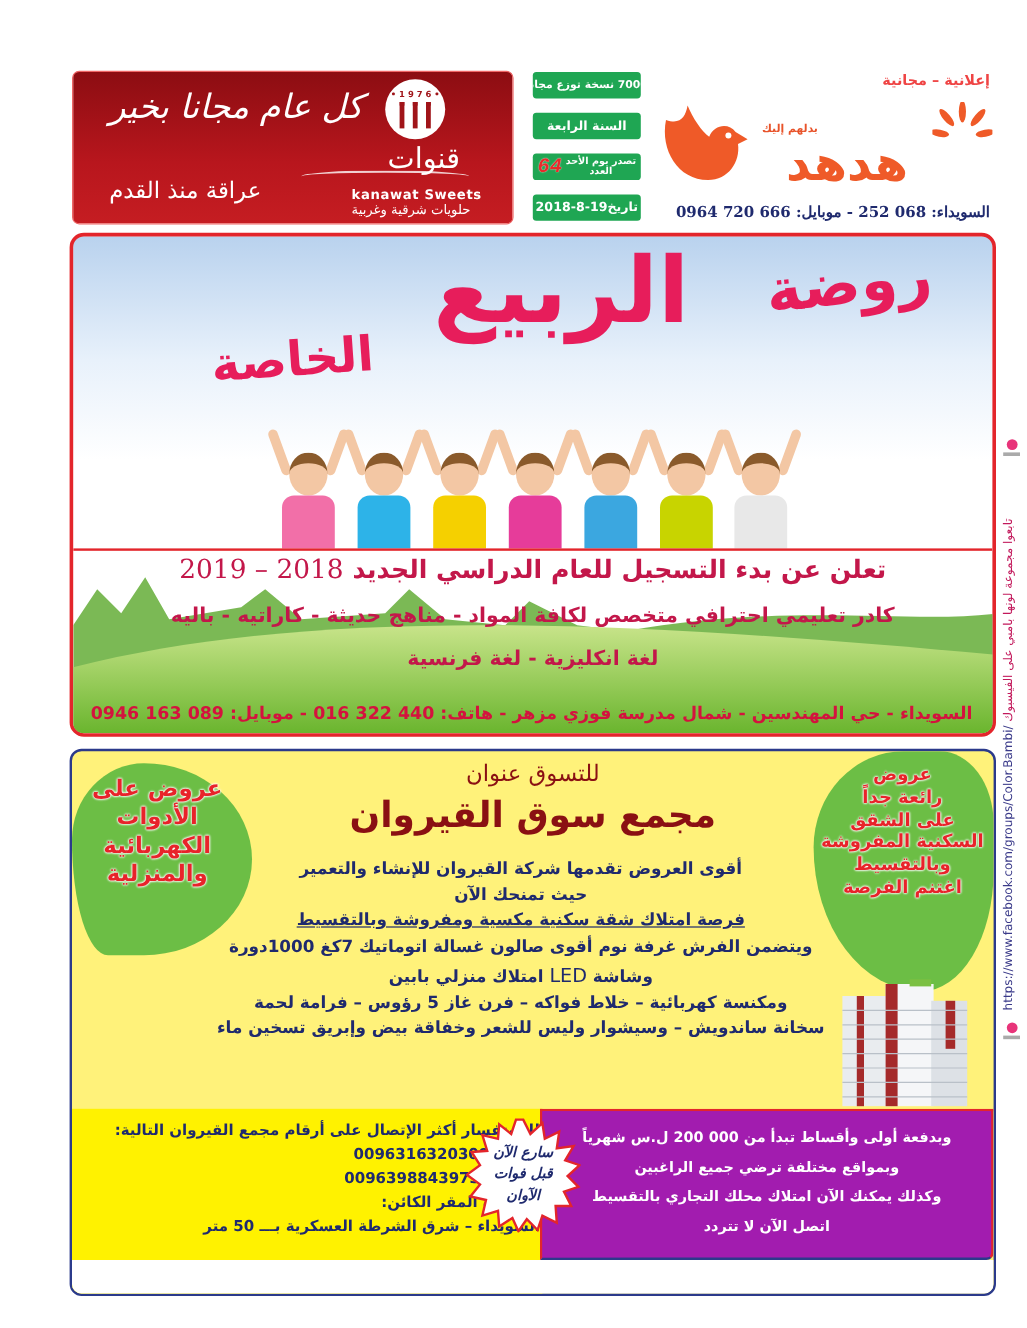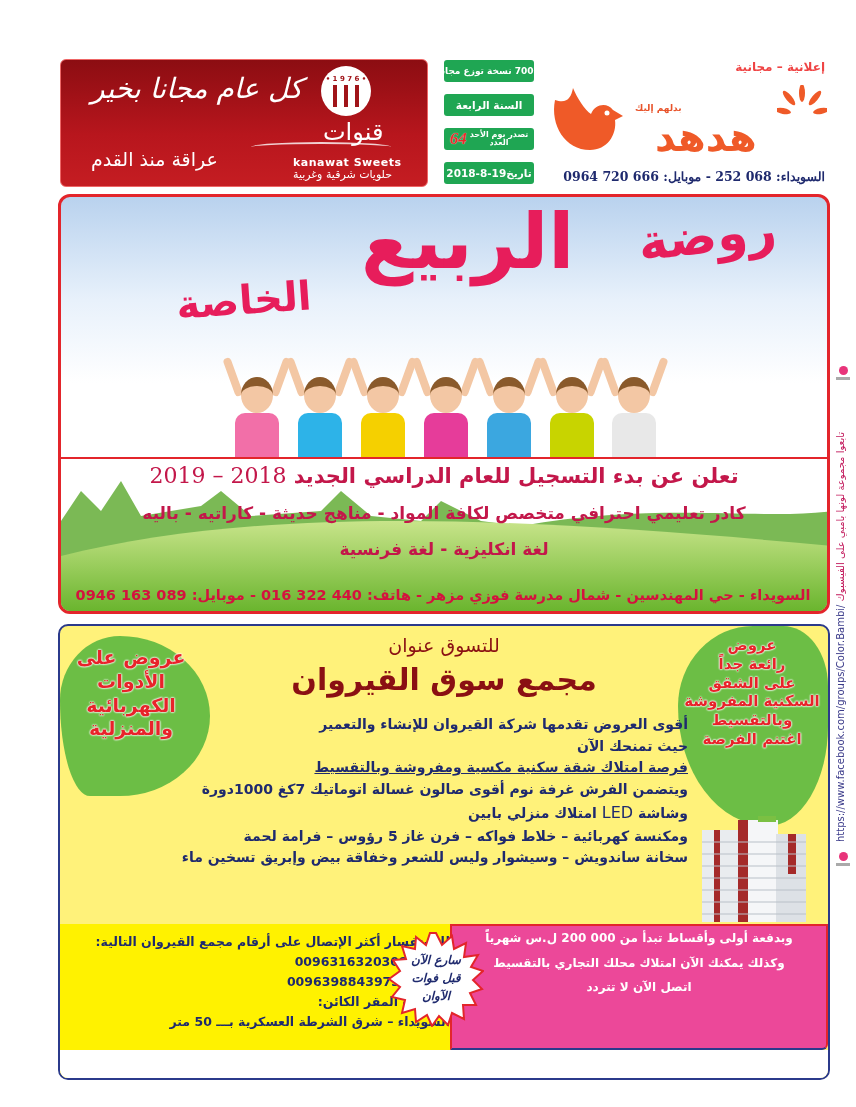--- a/index.html
+++ b/index.html
@@ -11,21 +11,21 @@
   #hudhud .tag { position: absolute; right: 10px; top: 5px; font-size: 12px; font-weight: bold; color: #ef4444; direction: rtl; }
   #hudhud .bird { position: absolute; left: 10px; top: 25px; width: 80px; height: 80px; }
   #hudhud .slogan { position: absolute; left: 100px; top: 48px; font-size: 9px; font-weight: bold; color: #e8532a; direction: rtl; }
   #hudhud .logo-word { position: absolute; left: 120px; top: 62px; font-size: 40px; font-weight: bold; color: #ef5a28; direction: rtl; line-height: 1; letter-spacing: 2px; }
   #hudhud .sun { position: absolute; right: 8px; top: 30px; width: 50px; height: 50px; }
   #hudhud .phones { position: absolute; right: 10px; top: 114px; font-size: 12.5px; font-weight: bold; color: #1f2a6e; direction: rtl; white-space: nowrap; font-family: "DejaVu Serif", serif; }
 
   #issue { position: absolute; left: 444px; top: 60px; width: 90px; }
   .issue-box { background: #1fa653; color: #fff; border-radius: 3px; height: 22px; margin-bottom: 12px; display: flex; align-items: center; justify-content: center; font-size: 9px; font-weight: bold; direction: rtl; white-space: nowrap; overflow: hidden; }
   .issue-box.big { font-size: 10.5px; }
-  .issue-box .num { font-family: Liberation Serif, serif; font-style: italic; font-weight: bold; font-size: 17px; color: #e82b2b; margin-right: 3px; text-shadow: 0 0 1px #fff; }
+  .issue-box .num { font-family: Liberation Mono, monospace; font-style: italic; font-weight: bold; font-size: 17px; color: #e82b2b; margin-right: 3px; text-shadow: 0 0 1px #fff; }
   .issue-box .stack { display: flex; flex-direction: column; line-height: 1.05; font-size: 8px; text-align: center; }
 
   #kanawat { position: absolute; left: 60px; top: 59px; width: 368px; height: 128px; border-radius: 6px; background: linear-gradient(180deg, #8c0d12 0%, #b8161d 60%, #c51d22 100%); border: 1px solid #e66; overflow: hidden; }
   #kanawat .calli { position: absolute; left: 30px; top: 12px; font-size: 28px; color: #fff; font-style: italic; direction: rtl; white-space: nowrap; }
   #kanawat .since { position: absolute; left: 30px; top: 88px; font-size: 19px; color: #fff; direction: rtl; }
   #kanawat .emblem { position: absolute; left: 260px; top: 6px; width: 50px; height: 50px; border-radius: 50%; background: #fff; display: flex; align-items: center; justify-content: center; flex-direction: column; }
   #kanawat .emblem .yr { font-size: 7px; color: #a01419; font-weight: bold; }
   #kanawat .emblem .pillars { width: 26px; height: 22px; display: flex; justify-content: space-between; margin-top: 2px; }
   #kanawat .emblem .pillars span { width: 4px; background: #a01419; border-top: 3px solid #a01419; }
   #kanawat .ar-brand { position: absolute; left: 262px; top: 58px; font-size: 24px; color: #fff; font-weight: normal; direction: rtl; }
@@ -65,29 +65,29 @@
 
   
   #souq { position: absolute; left: 58px; top: 624px; width: 772px; height: 456px; border: 2px solid #2b3a8b; border-radius: 10px; overflow: hidden; background: #fff27a; }
   #souq .blob-l { position: absolute; left: 0; top: 10px; width: 150px; height: 160px; background: #6cbe45; border-radius: 40% 60% 60% 20% / 40% 50% 50% 60%; }
   #souq .blob-r { position: absolute; right: 0; top: 0px; width: 150px; height: 200px; background: #6cbe45; border-radius: 50% 30% 40% 60% / 40% 30% 50% 60%; }
   #souq .promo { position: absolute; color: #e8232a; font-weight: bold; text-align: center; direction: rtl; line-height: 1.25; text-shadow: 0 0 2px #fff, 0 0 2px #fff, 0 0 2px #fff; }
   #souq .promo-l { left: 6px; top: 20px; width: 130px; font-size: 19px; }
   #souq .promo-r { right: 6px; top: 10px; width: 140px; font-size: 15px; }
   #souq .head-small { position: absolute; left: 0; right: 0; top: 8px; text-align: center; font-size: 19px; font-weight: normal; color: #8a1013; direction: rtl; }
   #souq .head-big { position: absolute; left: 0; right: 0; top: 36px; text-align: center; font-size: 30px; font-weight: bold; color: #8a1013; direction: rtl; }
-  #souq .body { position: absolute; left: 120px; right: 140px; top: 88px; text-align: right; font-size: 14px; font-weight: bold; color: #1f2a6e; direction: rtl; line-height: 1.55; }
+  #souq .body { position: absolute; left: 120px; right: 140px; top: 88px; text-align: center; font-size: 14px; font-weight: bold; color: #1f2a6e; direction: rtl; line-height: 1.55; }
   #souq .body .bl { white-space: nowrap; }
   #souq .body .ul { text-decoration: underline; }
   #souq .body .led { font-weight: normal; font-size: 16px; }
   #souq .building { position: absolute; right: 18px; top: 186px; width: 118px; height: 110px; }
   #souq .bottom-y { position: absolute; left: 0; top: 298px; width: 392px; height: 158px; background: #fff200; }
   #souq .inq { position: absolute; left: 10px; top: 306px; width: 380px; font-size: 12.5px; font-weight: bold; color: #1f2a6e; direction: rtl; line-height: 1.6; }
   #souq .inq div { white-space: nowrap; }
-  #souq .green { position: absolute; left: 390px; top: 298px; width: 378px; height: 126px; background: #ec4899; border: 2px solid #e3252b; border-bottom: 2px solid #2b3a8b; border-radius: 0 0 6px 0; color: #fff; font-size: 12px; font-weight: bold; direction: rtl; text-align: center; line-height: 2.05; }
+  #souq .green { position: absolute; left: 390px; top: 298px; width: 378px; height: 126px; background: #a21caf; border: 2px solid #e3252b; border-bottom: 2px solid #2b3a8b; border-radius: 0 0 6px 0; color: #fff; font-size: 12px; font-weight: bold; direction: rtl; text-align: center; padding-top: 10px; line-height: 2.05; }
   #souq .green div { white-space: nowrap; }
   #souq .burst { position: absolute; left: 328px; top: 305px; width: 96px; height: 96px; font-style: italic; }
   #souq .burst .bt { position: absolute; left: 0; top: 20px; width: 96px; text-align: center; font-size: 12px; font-weight: bold; color: #1f2a6e; direction: rtl; line-height: 1.5; }
   #souq .lower { position: absolute; left: 0; right: 0; top: 424px; height: 32px; background: #fff; }
 </style>
 </head>
 <body>
 
 <div id="hudhud">
   <div class="tag">إعلانية – مجانية</div>
@@ -290,20 +290,21 @@
   <div class="inq">
     <div>للاستفسار أكثر الإتصال على أرقام مجمع القيروان التالية:</div>
     <div>هاتف: 0096316320309</div>
     <div>جوال: 00963988439732</div>
     <div>أو زيارة المقر الكائن:</div>
     <div>السويداء – شرق الشرطة العسكرية بـــ 50 متر</div>
   </div>
 
   <div class="green">
     <div>وبدفعة أولى وأقساط تبدأ من  000 200 ل.س شهرياً</div>
+    <div>وبمواقع مختلفة ترضي جميع الراغبين</div>
     <div>وكذلك يمكنك الآن امتلاك محلك التجاري بالتقسيط</div>
     <div>اتصل الآن لا تتردد</div>
   </div>
 
   <div class="burst">
     <svg width="96" height="96" viewBox="0 0 96 96">
       <polygon fill="#fff" stroke="#e3252b" stroke-width="2" points="48,2 54,14 64,5 66,18 78,12 76,26 90,24 83,36 95,40 85,49 94,58 82,62 88,74 75,74 76,88 64,82 60,94 51,85 44,95 39,84 28,91 27,78 14,82 17,69 4,66 12,56 1,48 12,40 5,29 18,28 14,15 27,18 28,6 38,14 42,2"></polygon>
     </svg>
     <div class="bt">
       <div>سارع الآن</div>

